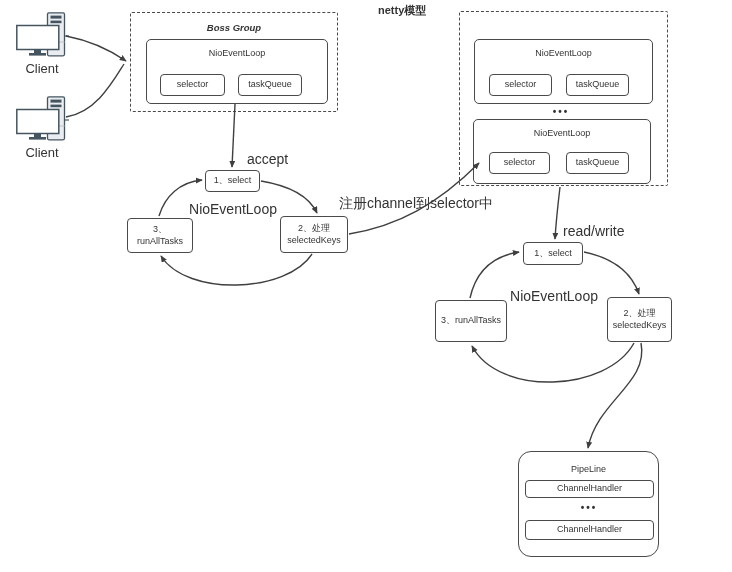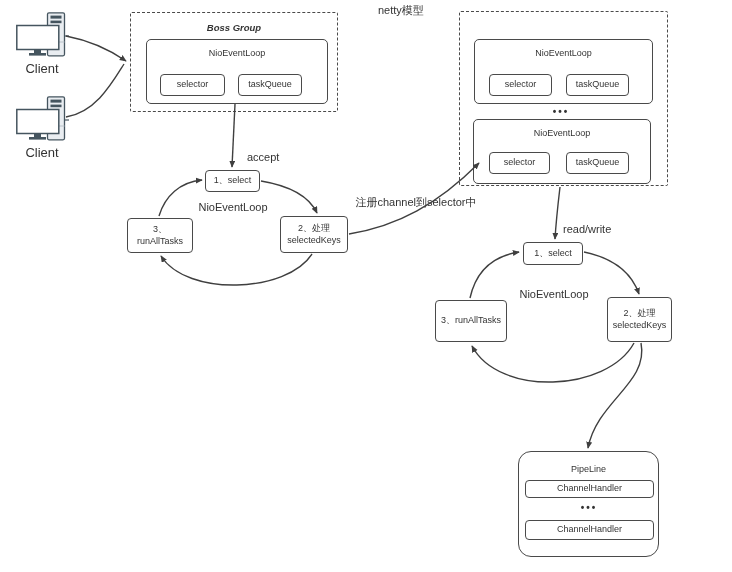--- a/index.html
+++ b/index.html
@@ -3,24 +3,24 @@
 <meta charset="utf-8">
 <style>
   html,body{margin:0;padding:0;background:#fff;}
   body{font-family:"Liberation Sans", sans-serif; color:var(--text,#333);}
   .stage{position:relative;width:732px;height:572px;background:#fff;overflow:hidden;}
   .group{position:absolute;border:1.4px dashed var(--border,#4a4a4a);border-radius:2px;box-sizing:border-box;background:transparent;}
   .group-title{position:absolute;left:0;right:0;top:9px;text-align:center;font-weight:bold;font-size:9.5px;font-style:italic;}
   .panel{position:absolute;background:#fff;border:1.3px solid var(--border,#4a4a4a);border-radius:5px;box-sizing:border-box;}
   .panel-title{position:absolute;left:0;right:0;top:8px;text-align:center;font-size:9px;}
   .box{position:absolute;background:#fff;border:1.3px solid var(--border,#4a4a4a);border-radius:4px;box-sizing:border-box;display:flex;flex-direction:column;align-items:center;justify-content:center;font-size:9px;line-height:1.3;text-align:right;}
-  .label{position:absolute;font-size:11px;white-space:nowrap;}
+  .label{position:absolute;font-size:14px;white-space:nowrap;}
   .label.centered{transform:translateX(-50%);}
   .dots{position:absolute;font-weight:bold;font-size:10px;letter-spacing:2px;white-space:nowrap;transform:translateX(-50%);}
-  .diagram-title{position:absolute;left:378px;top:3px;font-size:11px;font-weight:normal;}
+  .diagram-title{position:absolute;left:378px;top:3px;font-size:11px;font-weight:bold;}
   .client-label{position:absolute;width:52px;text-align:center;font-size:13px;}
   svg.wires{position:absolute;left:0;top:0;pointer-events:none;}
   .conn{fill:none;stroke:var(--line,#3f3f3f);stroke-width:1.4;}
 </style>
 </head>
 <body>
 
 <div class="stage">
 
   <div class="diagram-title">netty模型</div>

